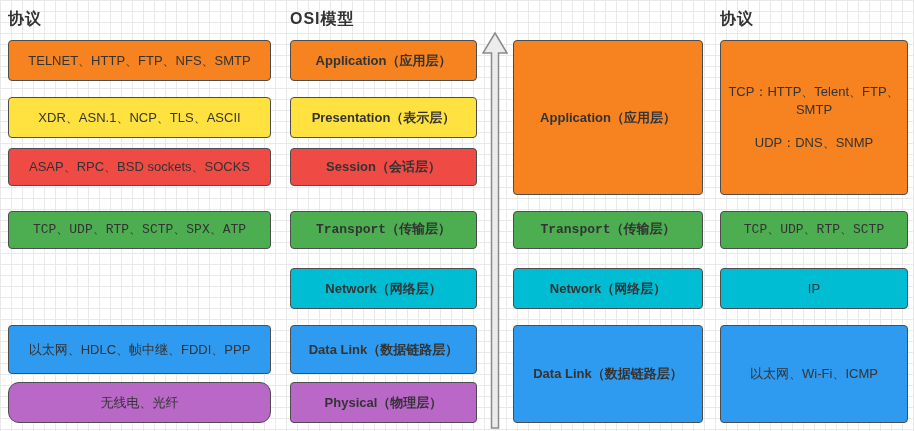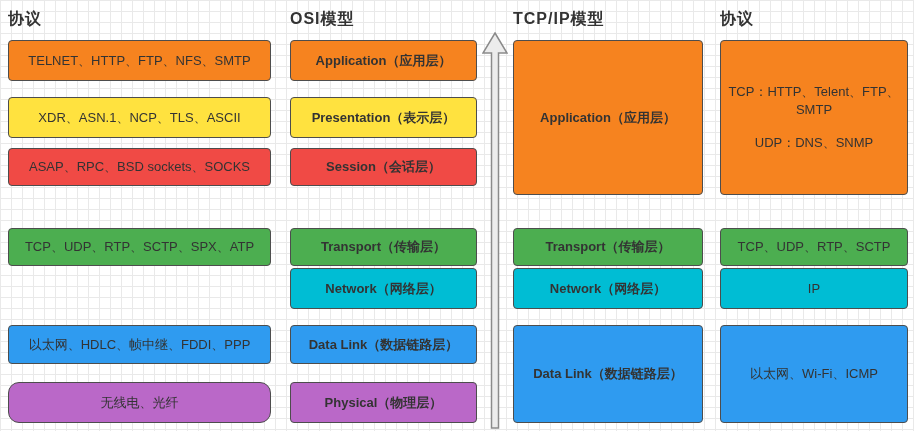--- a/index.html
+++ b/index.html
@@ -36,39 +36,38 @@
   .bold { font-weight:bold; }
 
   .c1 { left:8px;   width:263px; }
   .c2 { left:290px; width:187px; }
   .c3 { left:513px; width:190px; }
   .c4 { left:720px; width:188px; }
 
   .r1 { top:40px;  height:41px; }
   .r2 { top:97px;  height:41px; }
   .r3 { top:148px; height:23px;text-align:right; }
-  .r4 { top:228px; height:29px; }
+  .r4 { top:211px; height:29px;font-family:Liberation Mono, monospace; }
   .r5 { top:268px; height:41px; }
-  .r6 { top:325px; height:39px; }
+  .r6 { top:325px; height:49px; }
   .r7 { top:382px; height:41px; }
   .span13 { top:40px;  height:155px; }
   .span67 { top:325px; height:98px; }
 
   .two-line { gap:16px; }
 
   .arrow-wrap { position:absolute; left:482px; top:32px; width:26px; height:398px; }
 </style>
 </head>
 <body>
 
 <div class="canvas">
 
   <div class="hdr c1">协议</div>
   <div class="hdr c2">OSI模型</div>
-  <div class="hdr c3">TCP/IP模型</div>
   <div class="hdr c4">协议</div>
 
   <div class="box c1 r1" style="background-color: rgb(246, 131, 31);">TELNET、HTTP、FTP、NFS、SMTP</div>
   <div class="box c1 r2" style="background-color: rgb(255, 226, 63);">XDR、ASN.1、NCP、TLS、ASCII</div>
   <div class="box c1 r3" style="background-color: rgb(240, 74, 69);">ASAP、RPC、BSD sockets、SOCKS</div>
   <div class="box c1 r4" style="background-color: rgb(76, 174, 80);">TCP、UDP、RTP、SCTP、SPX、ATP</div>
   <div class="box c1 r6" style="background-color: rgb(47, 155, 240);">以太网、HDLC、帧中继、FDDI、PPP</div>
   <div class="box c1 r7" style="background-color: rgb(186, 104, 200); border-radius: 11px;">无线电、光纤</div>
 
   <div class="box bold c2 r1" style="background-color: rgb(246, 131, 31);">Application（应用层）</div>

